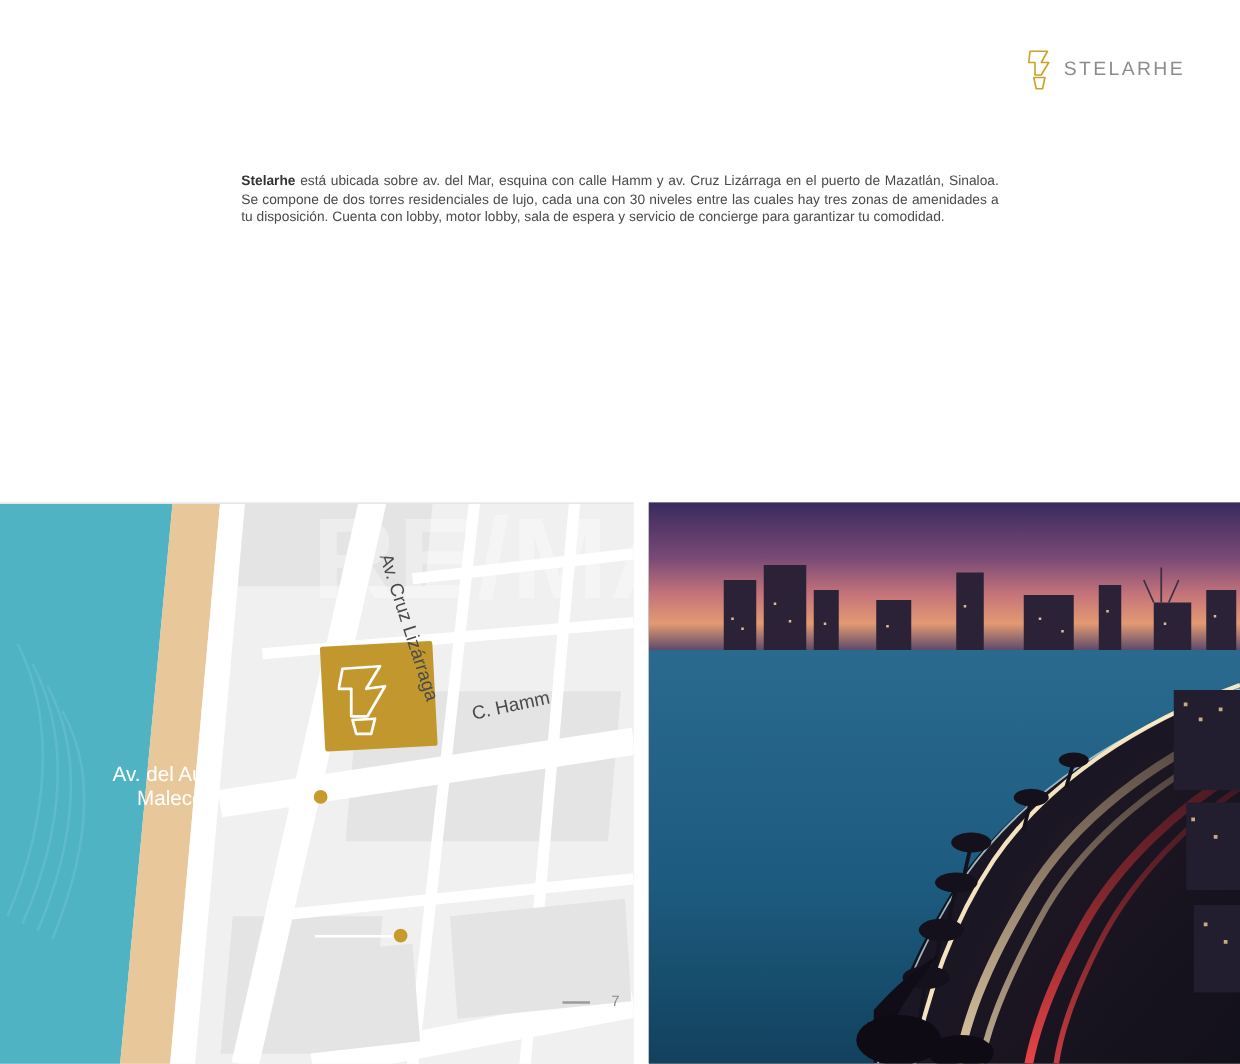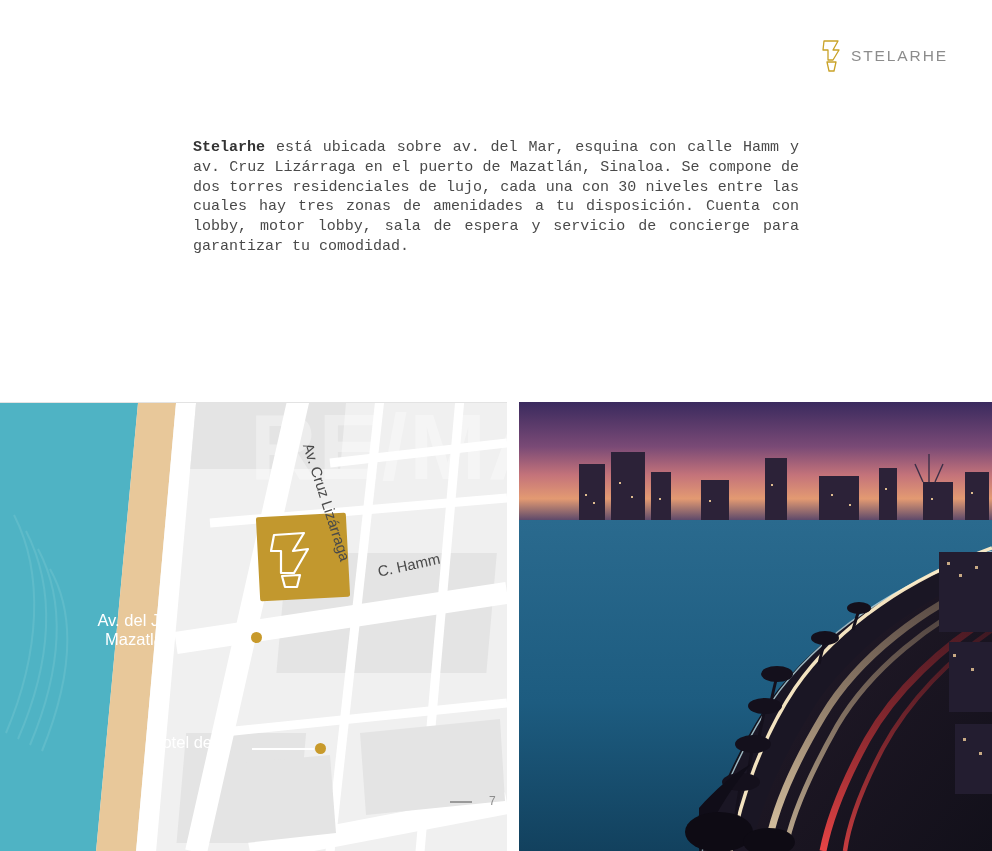--- a/index.html
+++ b/index.html
@@ -37,26 +37,26 @@
   }
 
   
   .copy {
     position: absolute;
     left: 193px;
     top: 138px;
     width: 606px;
   }
   .paragraph {
-    font-size: 15px;
+    font-size: 11px;
     line-height: 1.32;
     color: #4a4a4a;
     text-align: justify;
     margin: 0;
-    font-family: Liberation Mono, monospace;
+    font-family: Liberation Sans, sans-serif;
   }
   .paragraph b {
     color: #333333;
     font-weight: bold;
   }
   .headline {
     margin: 26px 0 0 0;
     font-size: 24.5px;
     line-height: 1.27;
     font-weight: bold;
@@ -233,30 +233,29 @@
     <div class="watermark">RE/MAX</div>
 
     <div class="street-name" style="left:316px; top:38px; transform:rotate(72deg); transform-origin:left top;">
       <span>Av. Cruz Lizárraga</span>
     </div>
     <div class="street-name" style="left:376px; top:160px; transform:rotate(-12deg); transform-origin:left top;">
       <span>C. Hamm</span>
     </div>
 
     <div class="map-label l1" style="top:208px;">
-      <div>Av. del Jul</div>
-      <div>Mazatlán</div>
+      <div>Av. del Aug</div>
+      <div>Malecón</div>
     </div>
     <div class="leader" style="left:186px; top:235px; width:66px;"></div>
     <div class="dot" style="left:251px; top:229px;"></div>
 
     <div class="map-label l2" style="top:733px;">
     </div>
     <div class="map-label" style="left:10px; top:330px; width:202px; text-align:right;">
-      <div>Hotel de</div>
     </div>
     <div class="leader" style="left:252px; top:345px; width:62px;"></div>
     <div class="dot" style="left:315px; top:340px;"></div>
 
     <div class="scale-bar" style="left:450px; top:398px;"></div>
     <div class="scale-num" style="left:489px; top:391px;">7</div>
   </div>
 
   <div class="photo-pane">
     <svg class="photo-layer" viewBox="0 0 473 449" preserveAspectRatio="none">

